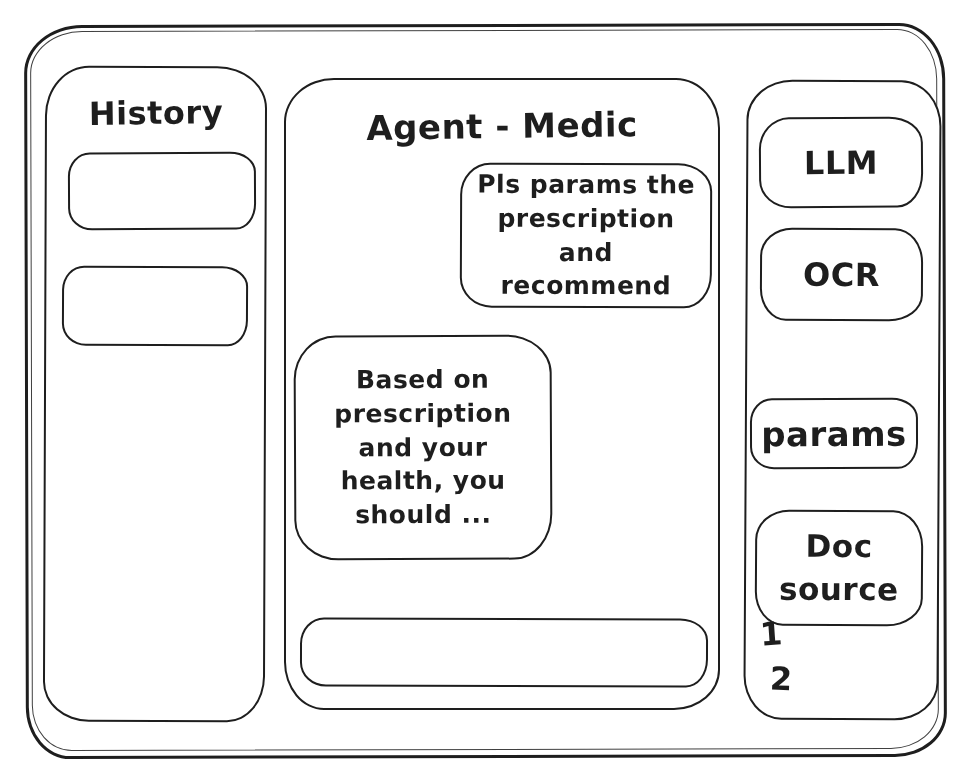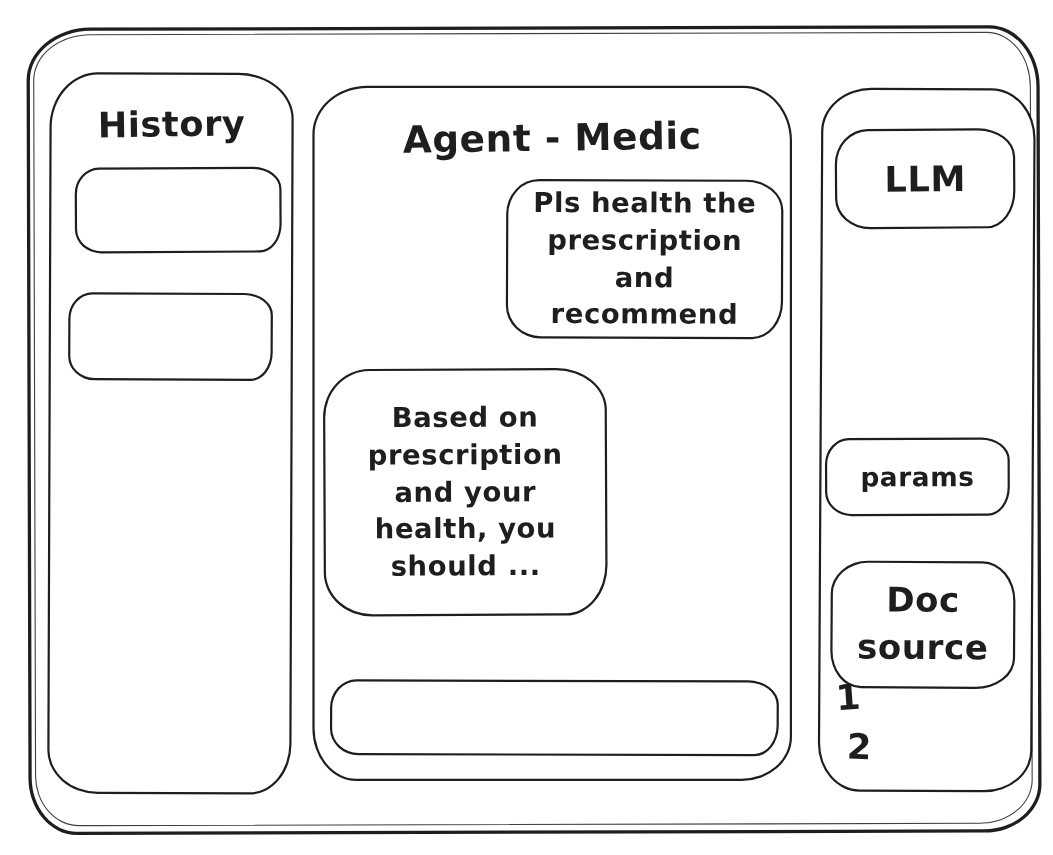--- a/index.html
+++ b/index.html
@@ -106,21 +106,21 @@
     border-radius:30px 34px 26px 32px / 32px 26px 34px 28px;
     transform:rotate(-0.4deg);
   }
   .btn-ocr{
     left:753px;top:228px;width:163px;height:93px;
     border-radius:32px 28px 34px 26px / 28px 34px 26px 32px;
     transform:rotate(0.3deg);
   }
   .btn-params{
     left:743px;top:398px;width:168px;height:71px;
-    font-size:24px;
+    font-size:34px;
     border-radius:22px 26px 20px 24px / 24px 20px 26px 22px;
     transform:rotate(-0.2deg);
   }
   .btn-docsource{
     left:748px;top:510px;width:168px;height:116px;
     font-size:31px;line-height:1.4;text-align:center;
     border-radius:34px 30px 36px 28px / 30px 36px 28px 34px;
     transform:rotate(0.35deg);
   }
   .doc-item{
@@ -138,24 +138,25 @@
 
   <div class="sk sk2 sidebar-left">
     <div class="hand sidebar-title">History</div>
   </div>
   <div class="sk sk2 hist-item one"></div>
   <div class="sk sk2 hist-item two"></div>
 
   <div class="sk sk2 chat-panel">
     <div class="hand chat-title">Agent - Medic</div>
   </div>
-  <div class="sk sk2 bubble user hand">Pls health the prescription and recommend</div>
+  <div class="sk sk2 bubble user hand">Pls params the prescription and recommend</div>
   <div class="sk sk2 bubble agent hand">Based on prescription and your health, you should ...</div>
   <div class="sk sk2 chat-input"></div>
 
   <div class="sk sk2 sidebar-right"></div>
   <div class="sk sk2 tool-btn hand btn-llm">LLM</div>
+  <div class="sk sk2 tool-btn hand btn-ocr">OCR</div>
   <div class="sk sk2 tool-btn hand btn-params">params</div>
   <div class="sk sk2 tool-btn hand btn-docsource">Doc source</div>
   <div class="hand doc-item n1">1</div>
   <div class="hand doc-item n2">2</div>
 
 </div>
 
 </body></html>

